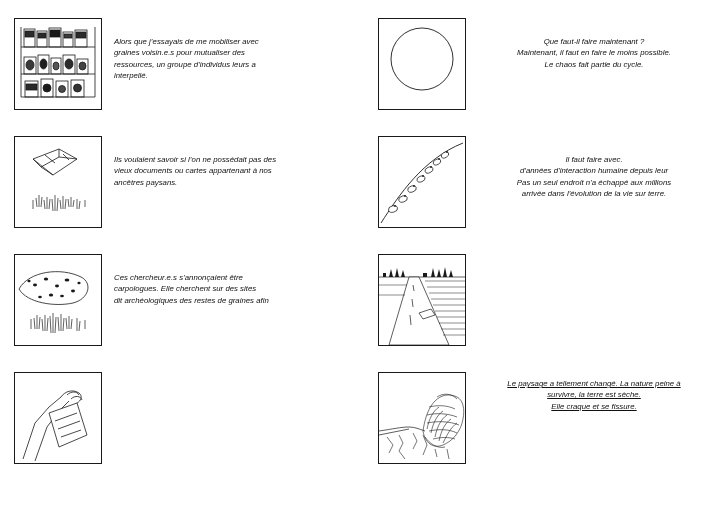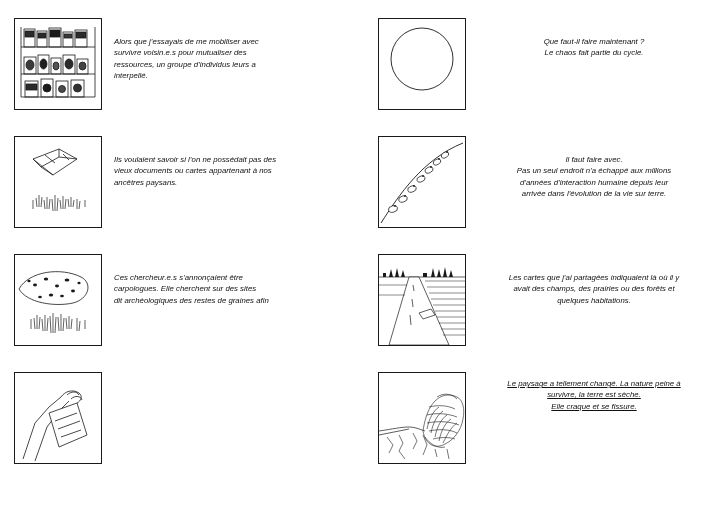--- a/index.html
+++ b/index.html
@@ -114,21 +114,21 @@
               <circle cx="32" cy="69" r="4" fill="#1a1a1a"></circle>
               <rect x="41" y="62" width="12" height="16"></rect>
               <circle cx="47" cy="70" r="3.5" fill="#4a4a4a"></circle>
               <rect x="56" y="61" width="13" height="17"></rect>
               <circle cx="62.5" cy="69" r="4" fill="#333"></circle>
             </g>
           </svg>
         </div>
         <div class="caption">
           <span class="ln">Alors que j’essayais de me mobiliser avec</span>
-          <span class="ln">survivre voisin.e.s pour mutualiser des</span>
+          <span class="ln">graines voisin.e.s pour mutualiser des</span>
           <span class="ln">ressources, un groupe d’individus leurs a</span>
           <span class="ln">interpellé.</span>
         </div>
       </div>
 
       <div class="panel-row">
         <div class="frame">
           <svg width="86" height="90" viewBox="0 0 86 90">
             <g stroke="#1a1a1a" fill="none" stroke-width="0.8">
               <polygon points="18,22 44,12 62,22 38,38" fill="#ffffff"></polygon>
@@ -243,20 +243,21 @@
     <div class="column right">
 
       <div class="panel-row">
         <div class="frame">
           <svg width="86" height="90" viewBox="0 0 86 90">
             <circle cx="43" cy="40" r="31" stroke="#1a1a1a" fill="none" stroke-width="0.9"></circle>
           </svg>
         </div>
         <div class="caption">
           <span class="ln">Que faut-il faire maintenant ?</span>
+          <span class="ln">Maintenant, il faut en faire le moins possible.</span>
           <span class="ln">Le chaos fait partie du cycle.</span>
         </div>
       </div>
 
       <div class="panel-row">
         <div class="frame">
           <svg width="86" height="90" viewBox="0 0 86 90">
             <g stroke="#1a1a1a" fill="none" stroke-width="0.9">
               <path d="M2 86 C20 58 44 22 84 6"></path>
               <g stroke-width="0.7" fill="#ffffff">
@@ -275,22 +276,22 @@
                 <circle cx="44" cy="39" r="0.9"></circle>
                 <circle cx="35" cy="49" r="0.9"></circle>
                 <circle cx="26" cy="59" r="0.9"></circle>
                 <circle cx="16" cy="69" r="0.9"></circle>
               </g>
             </g>
           </svg>
         </div>
         <div class="caption">
           <span class="ln">Il faut faire avec.</span>
+          <span class="ln">d’années d’interaction humaine depuis leur</span>
           <span class="ln">Pas un seul endroit n’a échappé aux millions</span>
-          <span class="ln">d’années d’interaction humaine depuis leur</span>
           <span class="ln">arrivée dans l’évolution de la vie sur terre.</span>
         </div>
       </div>
 
       <div class="panel-row">
         <div class="frame">
           <svg width="86" height="90" viewBox="0 0 86 90">
             <g stroke="#1a1a1a" fill="none" stroke-width="0.7">
 
               <line x1="0" y1="22" x2="86" y2="22"></line>
@@ -326,25 +327,20 @@
               </g>
 
               <g stroke-width="0.5">
                 <line x1="0" y1="30" x2="28" y2="30"></line>
                 <line x1="0" y1="40" x2="26" y2="40"></line>
               </g>
 
               <polygon points="40,58 52,54 56,60 44,64" fill="#ffffff"></polygon>
             </g>
           </svg>
-        </div>
-        <div class="caption">
-          <span class="ln">Les cartes que j’ai partagées indiquaient là où il y</span>
-          <span class="ln">avait des champs, des prairies ou des forêts et</span>
-          <span class="ln">quelques habitations.</span>
         </div>
       </div>
 
       <div class="panel-row">
         <div class="frame">
           <svg width="86" height="90" viewBox="0 0 86 90">
             <g stroke="#1a1a1a" fill="none" stroke-width="0.7">
 
               <path d="M0 58 C14 56 22 54 30 54 C36 54 40 56 46 58"></path>
               <path d="M0 62 L30 56"></path>

